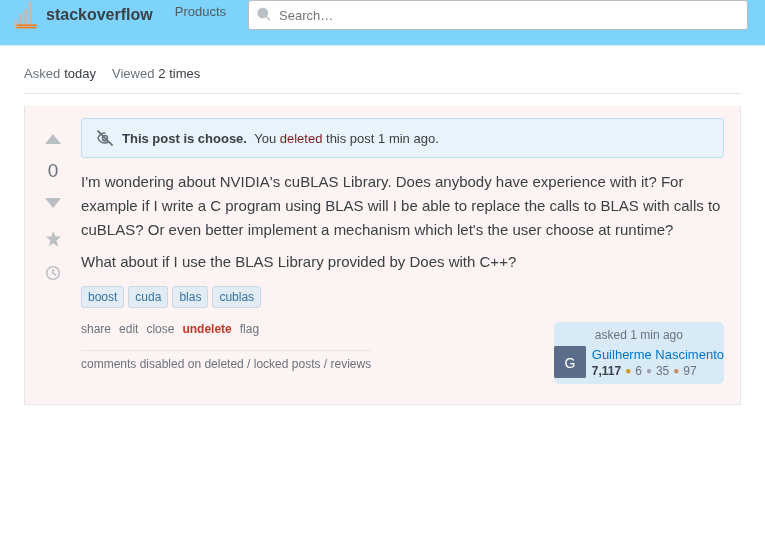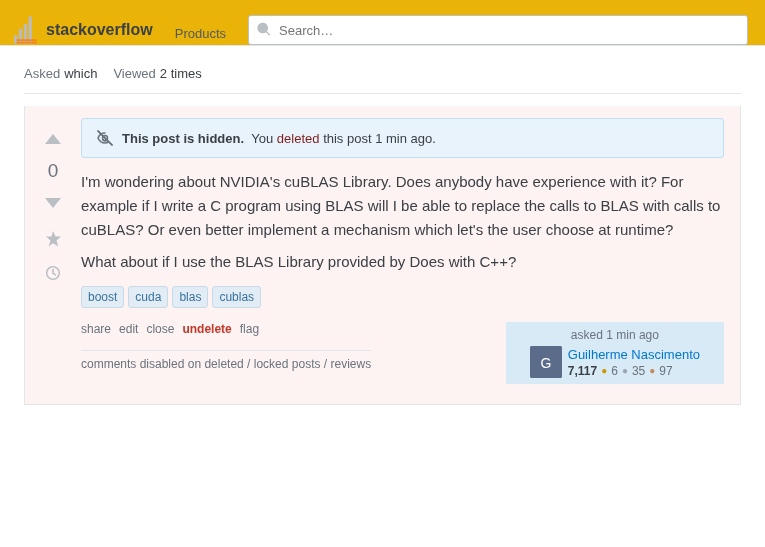--- a/index.html
+++ b/index.html
@@ -1,25 +1,25 @@
 <!DOCTYPE html>
 <html><head>
   <meta charset="utf-8">
   <style>
     * { box-sizing: border-box; margin: 0; padding: 0; }
     body { font-family: Arial, "Helvetica Neue", Helvetica, sans-serif; font-size: 13px; color: #3b4045; background: #fff; }
 
     
     #header {
       display: flex;
-      align-items: flex-end;
+      align-items: flex-start;
       padding: 0 12px;
       height: 46px;
       border-bottom: 1px solid #e3e6e8;
-      background: #eab308;
+      background: #7dd3fc;
     }
     #logo {
       display: flex;
       align-items: center;
       margin-right: 16px;
       text-decoration: none;
     }
     .logo-icon {
       width: 30px;
       height: 30px;
@@ -222,22 +222,22 @@
     }
 
     
     #user-info-area {
       display: flex;
       justify-content: flex-end;
       align-items: center;
     }
     #asked-info {
       background: #d9eaf7;
-      border-radius: 0;
-      padding: 6px 24px;
+      border-radius: 5px;
+      padding: 6px 0;
       font-size: 12px;
     }
     .asked-label {
       color: #6a737c;
       margin-bottom: 4px;
     }
     .user-details {
       display: flex;
       align-items: center;
     }
@@ -313,21 +313,21 @@
     <svg class="search-icon-svg" viewBox="0 0 18 18" xmlns="http://www.w3.org/2000/svg">
       <path d="M11.5 7a4.5 4.5 0 1 1-9 0 4.5 4.5 0 0 1 9 0zm-1.406 4.502a6 6 0 1 1 1.063-1.063l3.887 3.887-1.063 1.063-3.887-3.887z"></path>
     </svg>
     <input type="text" placeholder="Search…" style="">
   </div>
 </div>
 
 <div id="content">
   <div id="question-meta">
     <span class="meta-label">Asked</span>
-    <span class="meta-value">which</span>
+    <span class="meta-value">today</span>
     <span class="meta-label">Viewed</span>
     <span class="meta-value">2 times</span>
   </div>
 
   <div id="question-area">
 
     <div id="vote-column">
       <div class="vote-btn">
         <svg width="18" height="18" viewBox="0 0 18 18" xmlns="http://www.w3.org/2000/svg">
           <path d="M1 13h16L9 3z"></path>
@@ -354,21 +354,21 @@
 
     <div id="post-content">
 
       <div id="hidden-notice">
         <svg class="hidden-icon" viewBox="0 0 18 18" xmlns="http://www.w3.org/2000/svg">
           <path d="M2 2l14 14m-9-5a3 3 0 0 0 4.12.12M5.17 5.17A6.96 6.96 0 0 0 2.06 9c1.18 2.95 4 5 6.94 5 1.38 0 2.68-.42 3.77-1.14M9 4C5.95 4 3.18 6.05 2 9c.58 1.45 1.53 2.69 2.73 3.59" fill="none" stroke="#6a737c" stroke-width="1.5" stroke-linecap="round"></path>
           <circle cx="9" cy="9" r="2.5" fill="none" stroke="#6a737c" stroke-width="1.5"></circle>
           <line x1="2" y1="2" x2="16" y2="16" stroke="#6a737c" stroke-width="1.5" stroke-linecap="round"></line>
         </svg>
         <span>
-          <strong>This post is hidden.</strong>
+          <strong>This post is choose.</strong>
           &nbsp;You <a href="#" class="deleted-link">deleted</a>
           <span>this post 1 min ago.</span>
         </span>
       </div>
 
       <div id="post-body">
         <p>I'm wondering about NVIDIA's cuBLAS Library. Does anybody have experience with it? For example if I write a C program using BLAS will I be able to replace the calls to BLAS with calls to cuBLAS? Or even better implement a mechanism which let's the user choose at runtime?</p>
         <p>What about if I use the BLAS Library provided by Does with C++?</p>
       </div>
 

